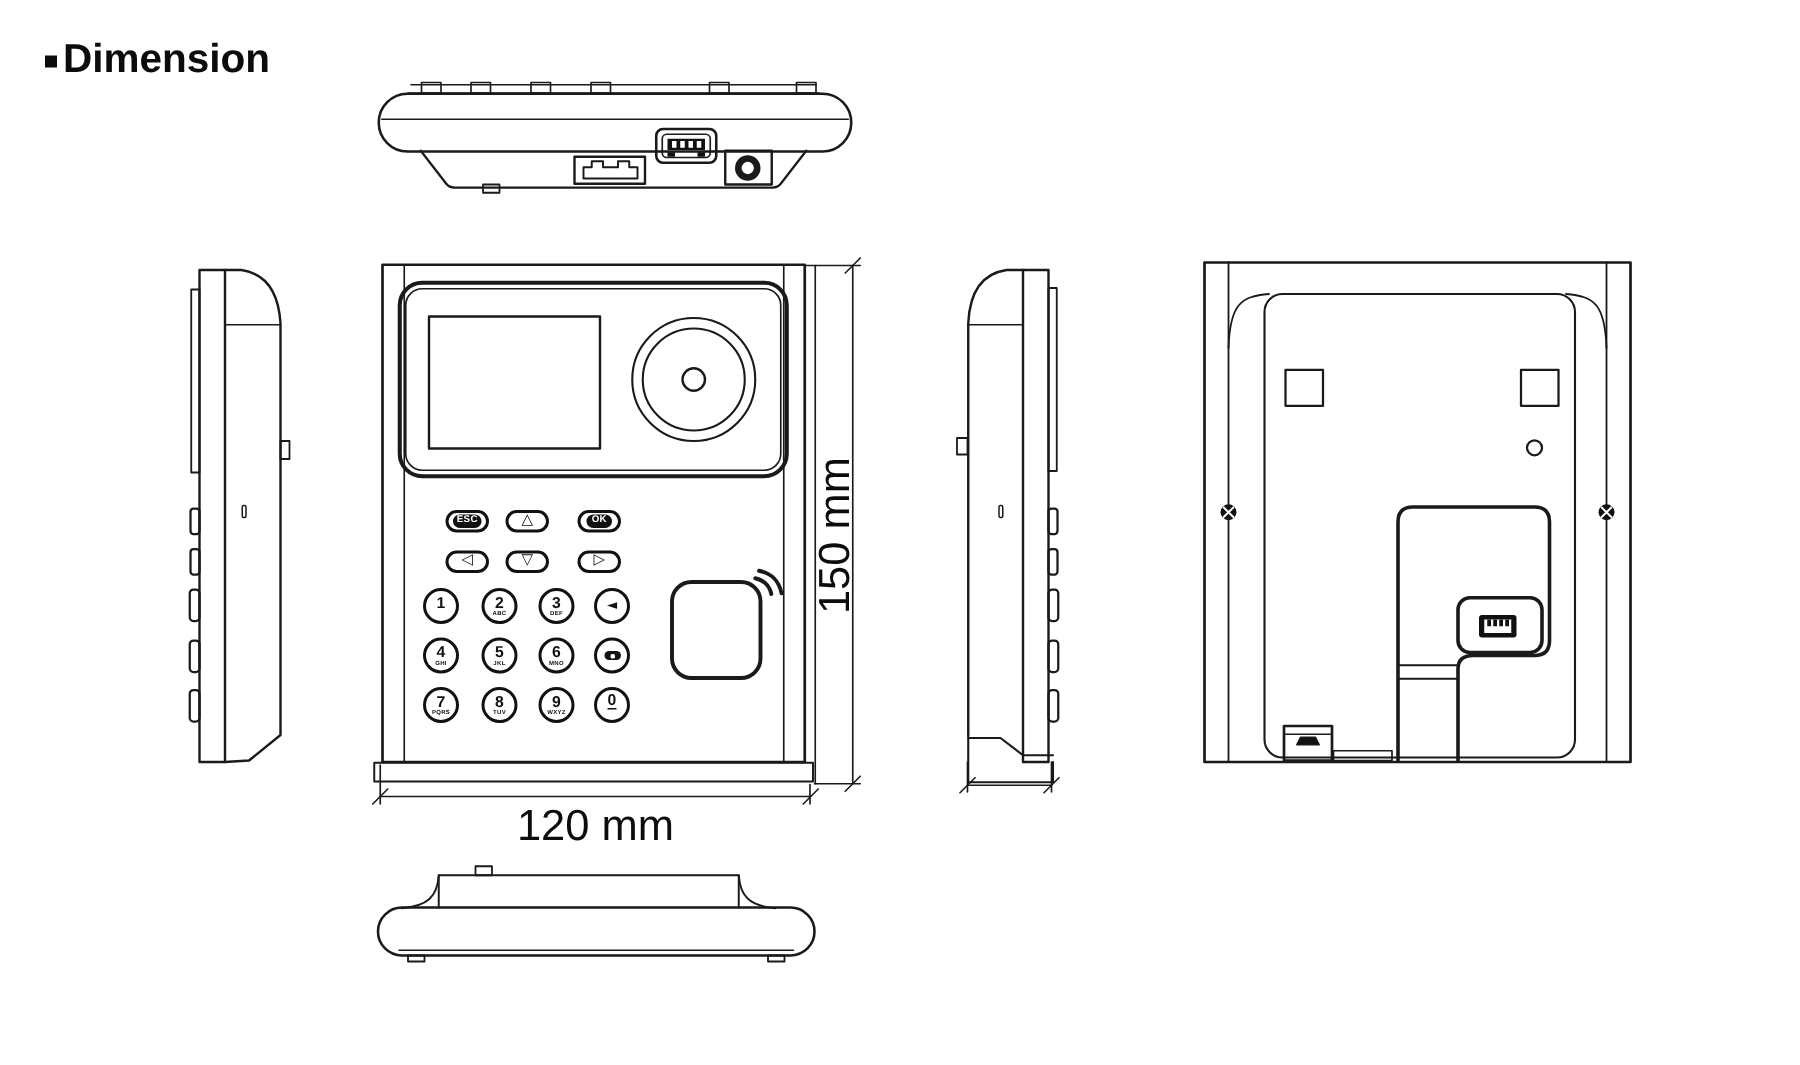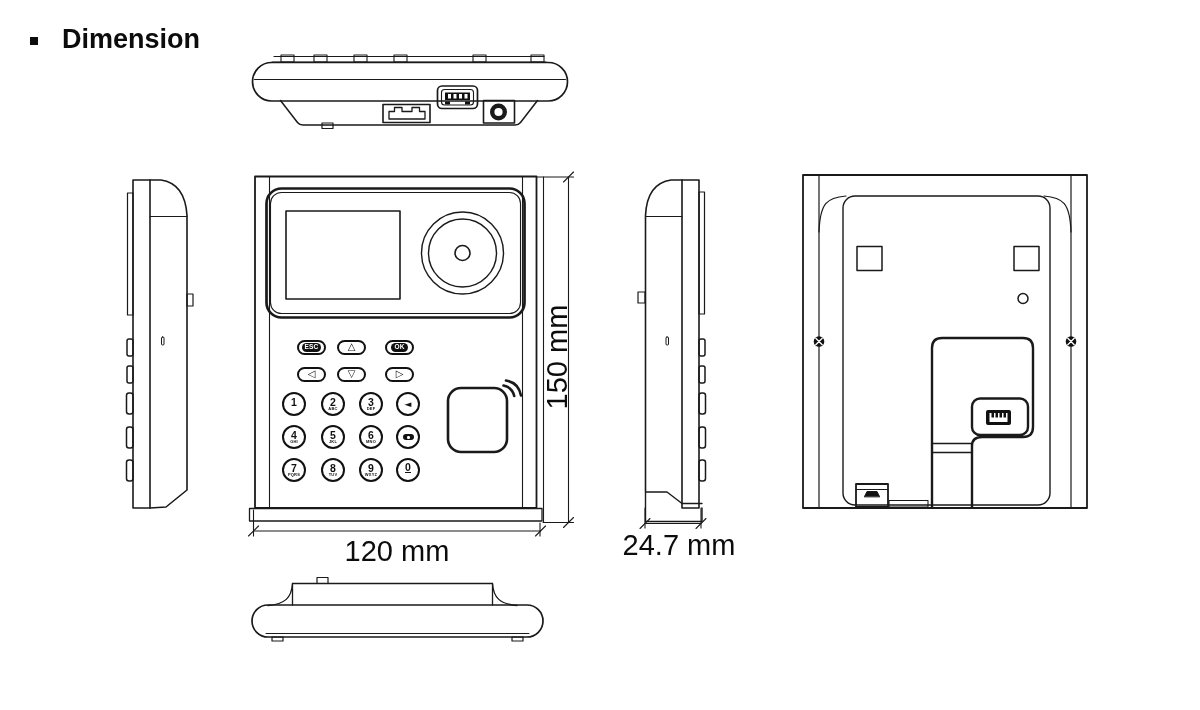--- a/index.html
+++ b/index.html
@@ -3,21 +3,21 @@
 <meta charset="utf-8">
 <style>
   html,body{margin:0;padding:0;background:#fff;}
   #canvas{
     position:relative;width:1200px;height:710px;background:#ffffff;overflow:hidden;
     font-family:"Liberation Sans",sans-serif;color:#111;
   }
   svg{position:absolute;left:0;top:0;}
   .title{
     position:absolute;left:30px;top:24px;display:flex;align-items:center;
-    font-weight:bold;font-size:27px;letter-spacing:0px;color:#0c0c0c;gap:20px;
+    font-weight:bold;font-size:27px;letter-spacing:0px;color:#0c0c0c;
   }
   .bullet{width:8px;height:8px;background:#0c0c0c;display:inline-block;margin-right:4px;margin-top:3px;}
   .dim-label{
     position:absolute;font-size:29px;color:#0c0c0c;text-align:center;white-space:nowrap;
     font-family:"Liberation Sans",sans-serif;
   }
   #dim-height{left:496px;top:342px;width:120px;height:30px;transform:rotate(-90deg);transform-origin:50% 50%;}
   #dim-width{left:297px;top:535px;width:200px;}
   #dim-depth{left:579px;top:529px;width:200px;}
   
@@ -219,21 +219,20 @@
     </g>
   </svg>
 
   <div class="title">
     <span class="bullet"></span>
     <span>Dimension</span>
   </div>
 
   <div id="dim-height" class="dim-label">150 mm</div>
   <div id="dim-width" class="dim-label">120 mm</div>
-  <div id="dim-depth" class="dim-label">24.7 mm</div>
 
   <div>
     <div class="pill-key" style="left:297px;top:339.5px;">
       <span class="solid">ESC</span>
     </div>
     <div class="pill-key" style="left:337px;top:339.5px;">
       <span class="glyph">△</span>
     </div>
     <div class="pill-key" style="left:385px;top:339.5px;">
       <span class="solid">OK</span>

